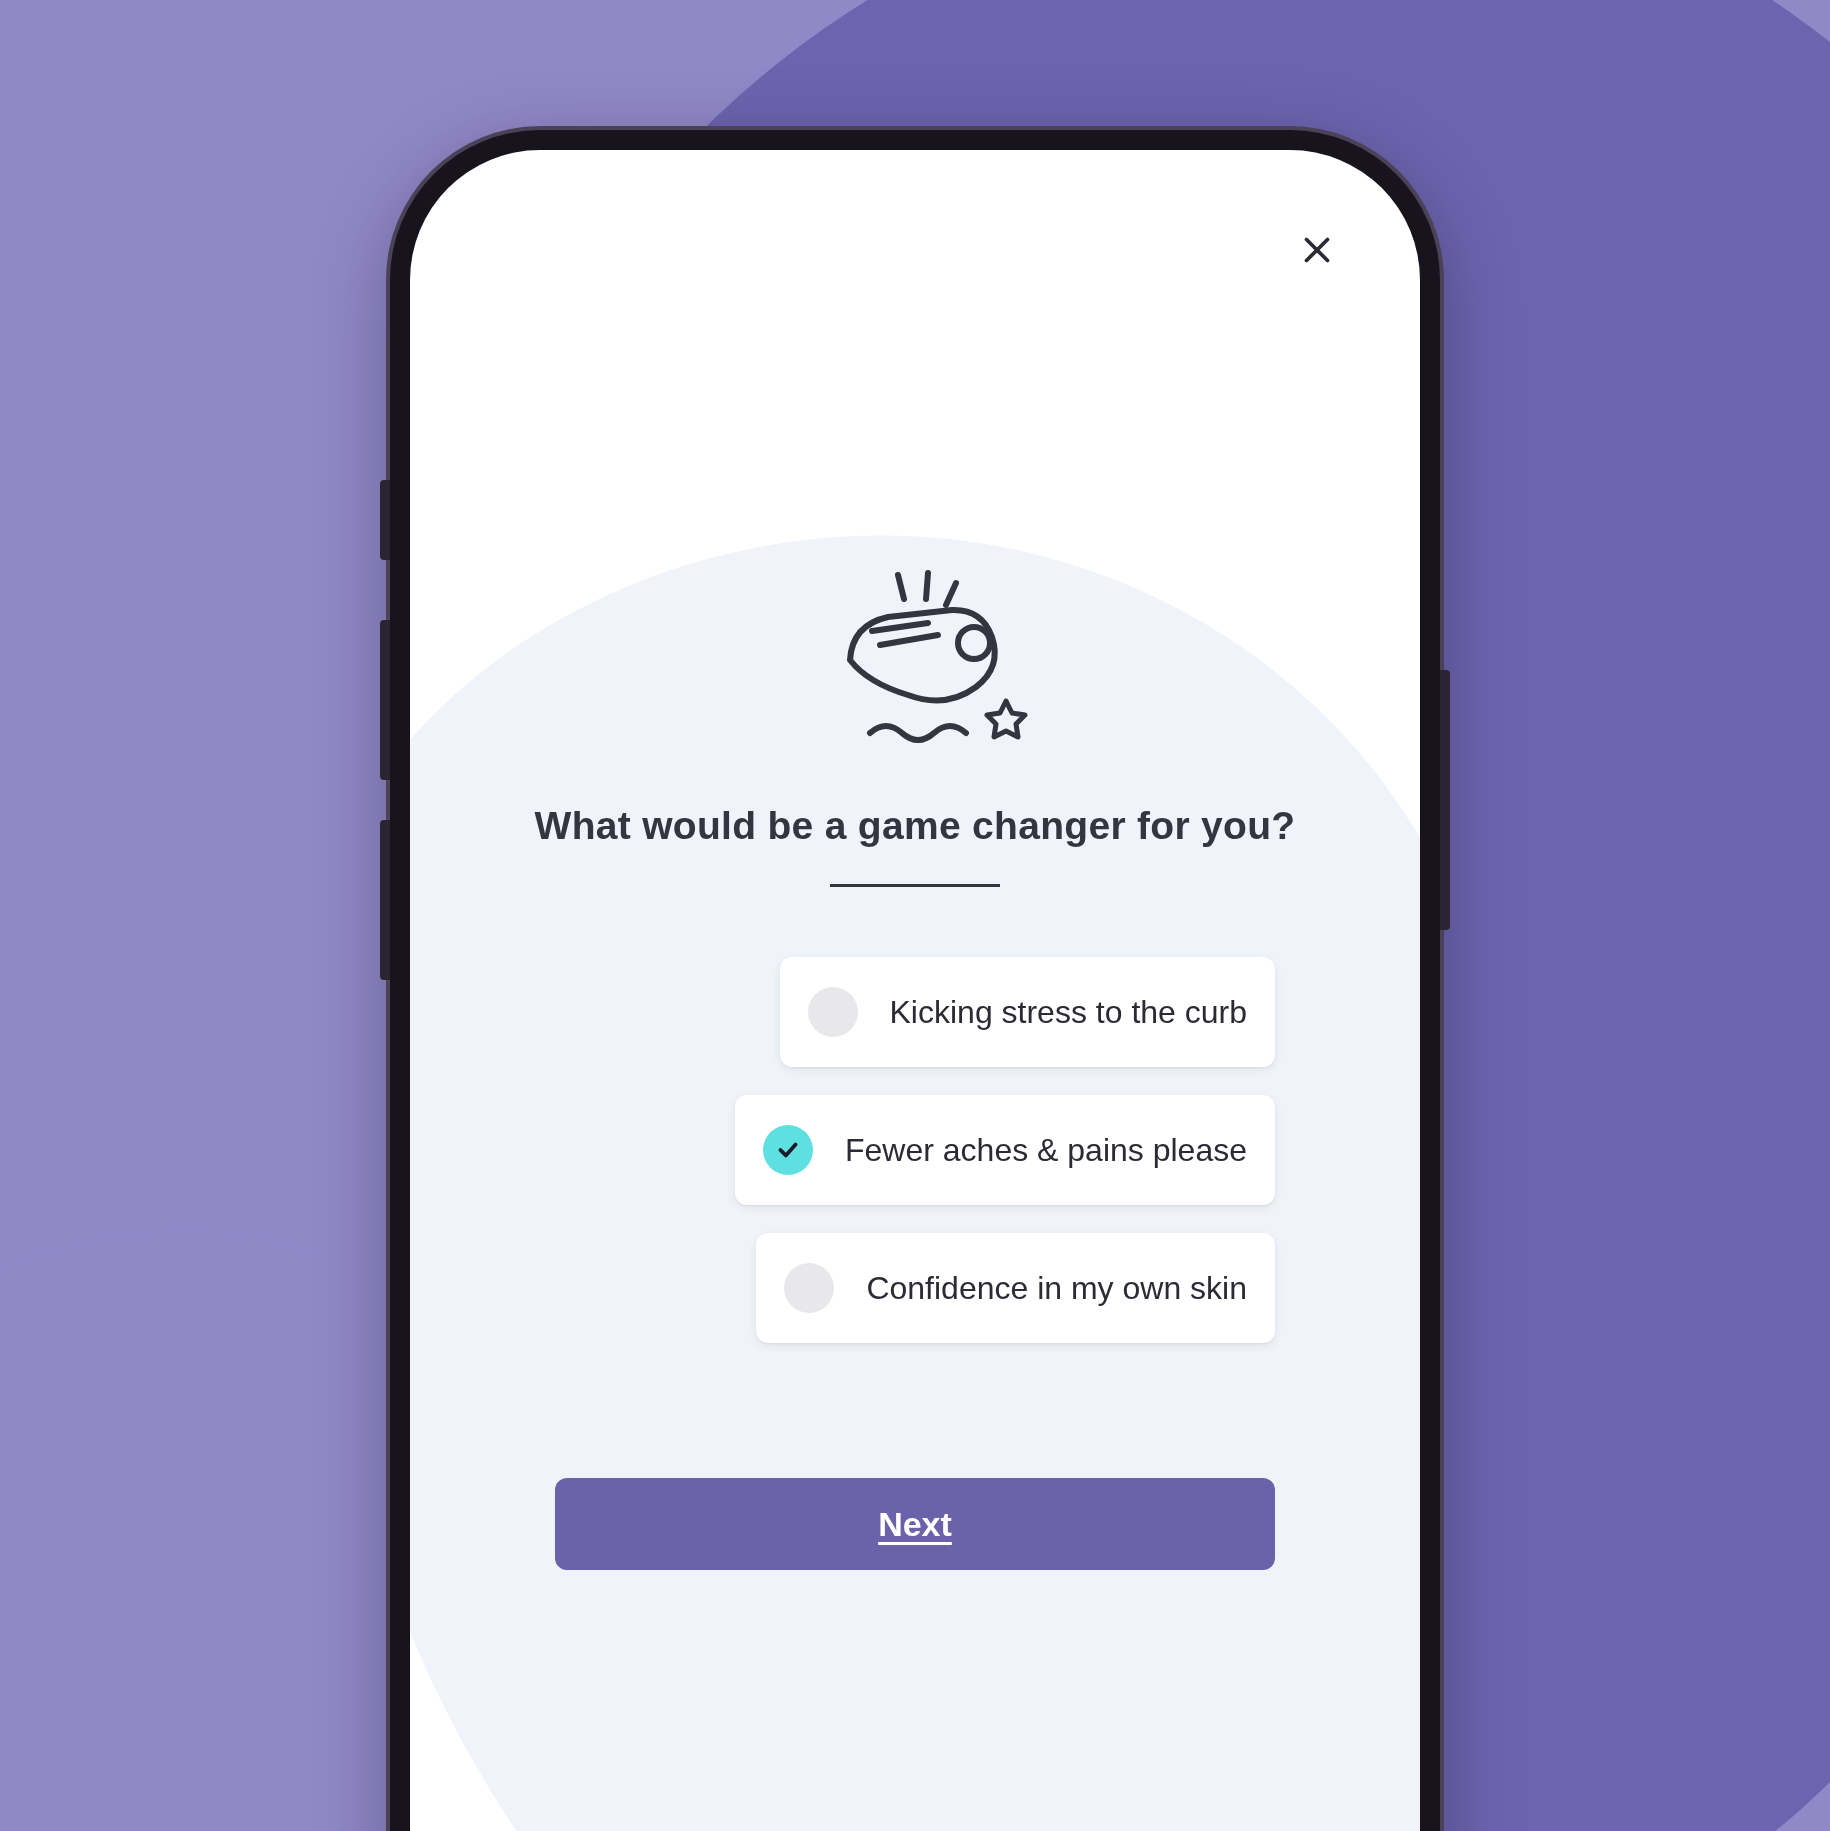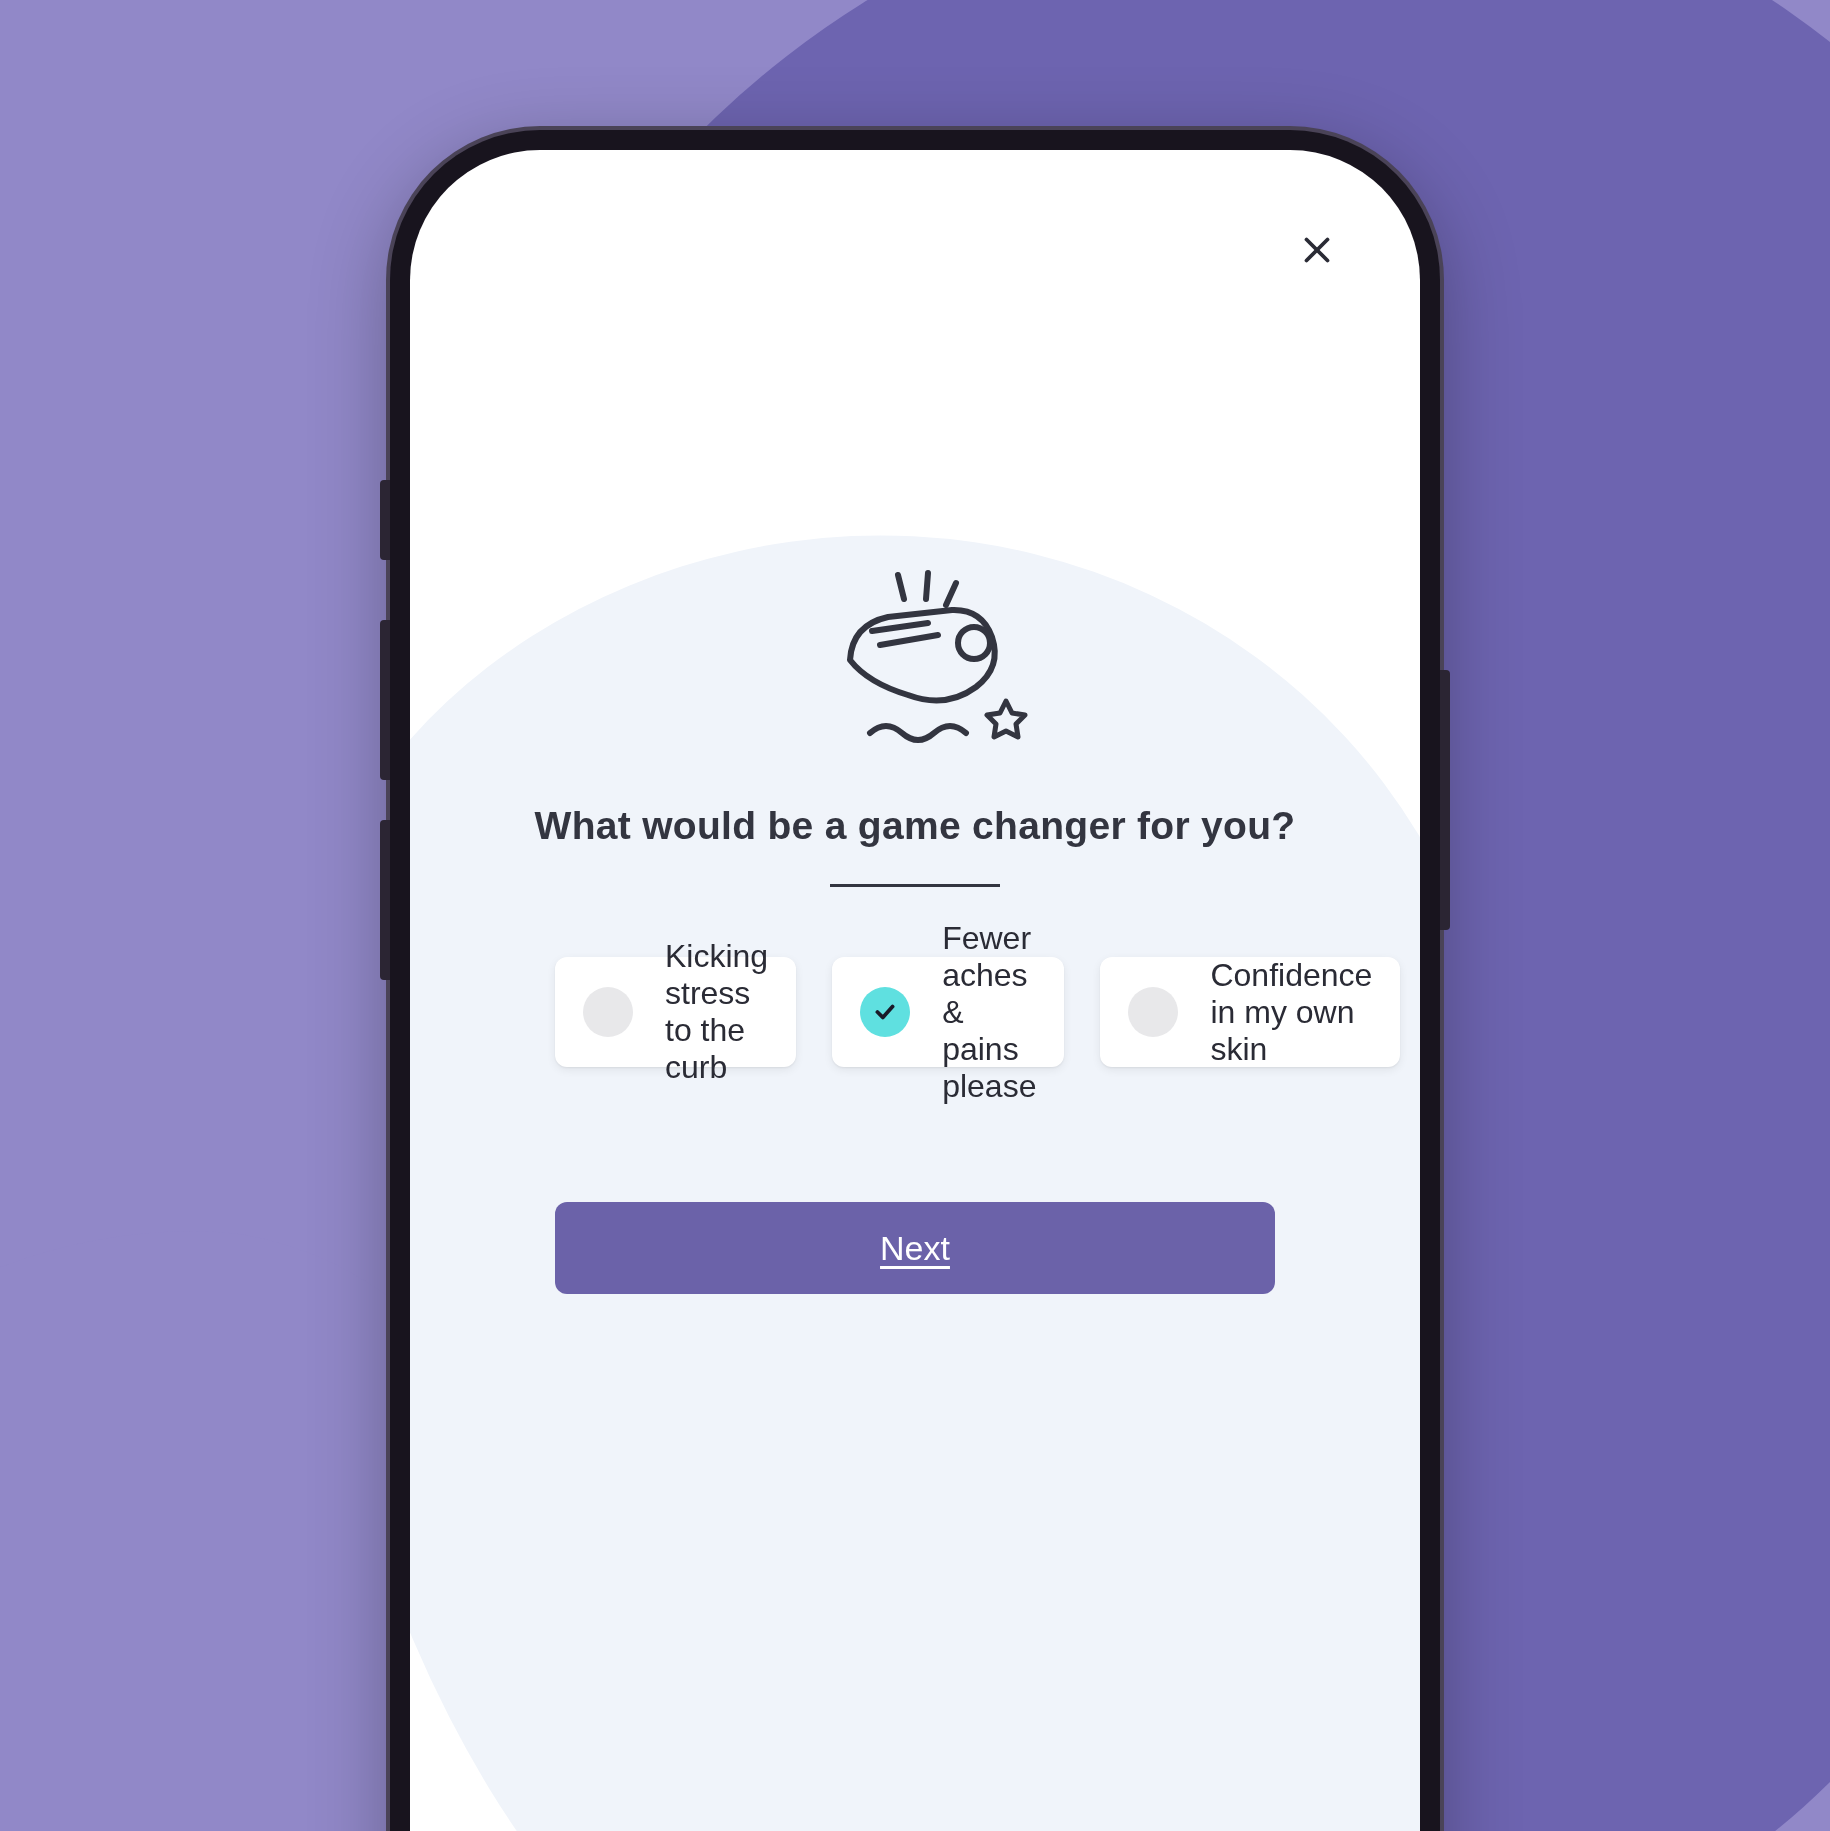--- a/index.html
+++ b/index.html
@@ -135,22 +135,23 @@
       width: 170px;
       height: 3px;
       background: #333540;
       margin-top: 36px;
     }
 
     .options {
       margin-top: 70px;
       width: 720px;
       display: flex;
-      flex-direction: row;
-      gap: 36px;
+      flex-direction: column;
+      gap: 28px;
+      align-items: flex-end;
     }
 
     .option {
       background: #ffffff;
       border-radius: 12px;
       height: 110px;
       display: flex;
       align-items: center;
       padding: 0 28px;
       box-shadow: 0 3px 10px rgba(0,0,0,0.07), 0 1px 2px rgba(0,0,0,0.06);
@@ -187,21 +188,21 @@
       border-radius: 12px;
       display: flex;
       align-items: center;
       justify-content: center;
       cursor: pointer;
     }
 
     .next-btn-label {
       color: #ffffff;
       font-size: 34px;
-      font-weight: 400;
+      font-weight: 700;
       text-decoration: underline;
       text-underline-offset: 6px;
     }
   </style>
 </head>
 <body>
 
 <div class="bg-blob"></div>
 <div class="bg-blob-small"></div>
 

